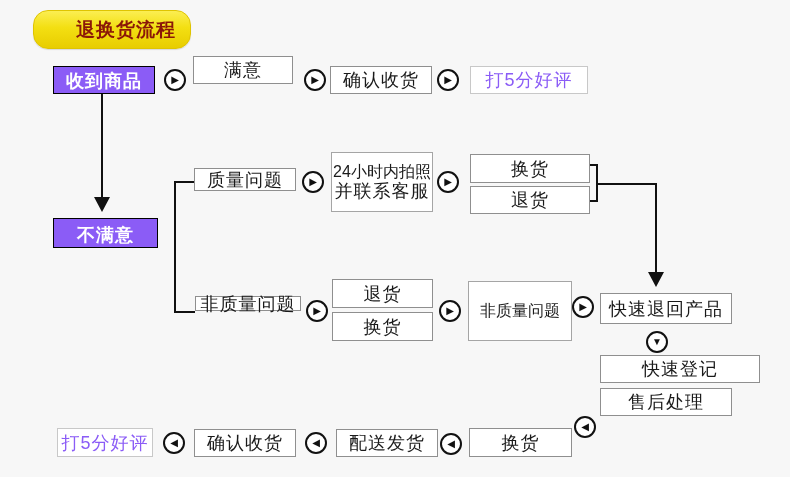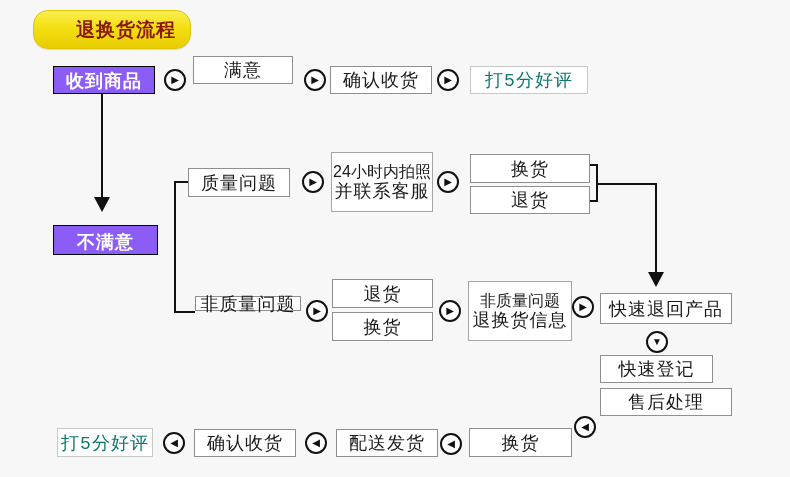--- a/index.html
+++ b/index.html
@@ -31,21 +31,21 @@
     background:#ffffff;
     border:1px solid #8f8f8f;
     box-sizing:border-box;
     display:flex;align-items:center;justify-content:center;
     font-size:18px;color:#1a1a1a;letter-spacing:1px;
   }
   .box.black{
     background:#8b5cf6;border-color:#000000;color:#ffffff;font-weight:bold;align-items:flex-end;
   }
   .box.red{
-    color:#0f766e;border-color:#c8c8c8;font-family:Liberation Mono, monospace;
+    color:#8b5cf6;border-color:#c8c8c8;
   }
   .box.two{
     flex-direction:column;justify-content:center;line-height:1.2;
     border-color:#a5a5a5;
   }
   .box.two .l1{font-size:16px;letter-spacing:0;}
   .box.two .l2{font-size:18px;letter-spacing:1px;}
   
   .cicon{
     position:absolute;width:22px;height:22px;box-sizing:border-box;
@@ -88,29 +88,29 @@
   <span class="cicon" style="left:437px;top:69px">
       <i>▶</i>
     </span>
   <div class="box red" style="left:470px;top:66px;width:118px;height:28px">
     <span>打5分好评</span>
   </div>
 
   <div class="line" style="left:101px;top:94px;width:2px;height:104px"></div>
   <div class="ah-down" style="left:94px;top:197px"></div>
 
-  <div class="box black" style="left:53px;top:225px;width:105px;height:30px">
+  <div class="box black" style="left:53px;top:218px;width:105px;height:30px">
     <span>不满意</span>
   </div>
 
   <div class="line" style="left:174px;top:181px;width:2px;height:132px"></div>
   <div class="line" style="left:174px;top:181px;width:20px;height:2px"></div>
   <div class="line" style="left:174px;top:311px;width:21px;height:2px"></div>
 
-  <div class="box" style="left:188px;top:168px;width:102px;height:29px">
+  <div class="box" style="left:194px;top:168px;width:102px;height:23px">
     <span>质量问题</span>
   </div>
   <span class="cicon" style="left:302px;top:171px">
       <i>▶</i>
     </span>
   <div class="box two" style="left:331px;top:152px;width:102px;height:60px">
     <span class="l1">24小时内拍照</span>
     <span class="l2">并联系客服</span>
   </div>
   <span class="cicon" style="left:437px;top:171px">
@@ -140,33 +140,32 @@
     <span>退货</span>
   </div>
   <div class="box" style="left:332px;top:312px;width:101px;height:29px">
     <span>换货</span>
   </div>
   <span class="cicon" style="left:439px;top:300px">
       <i>▶</i>
     </span>
   <div class="box two" style="left:468px;top:281px;width:104px;height:60px">
     <span class="l1">非质量问题</span>
-    <span class="l2">退换货信息</span>
   </div>
   <span class="cicon" style="left:572px;top:296px">
       <i>▶</i>
     </span>
 
   <div class="box" style="left:600px;top:293px;width:132px;height:31px">
     <span>快速退回产品</span>
   </div>
   <span class="cicon" style="left:646px;top:331px">
       <i>▼</i>
     </span>
-  <div class="box" style="left:600px;top:355px;width:113px;height:28px">
+  <div class="box" style="left:600px;top:355px;width:160px;height:28px">
     <span>快速登记</span>
   </div>
   <span class="cicon" style="left:646px;top:391px">
       <i>▼</i>
     </span>
   <div class="box" style="left:600px;top:388px;width:132px;height:28px">
     <span>售后处理</span>
   </div>
   <span class="cicon" style="left:574px;top:416px">
       <i>◀</i>

